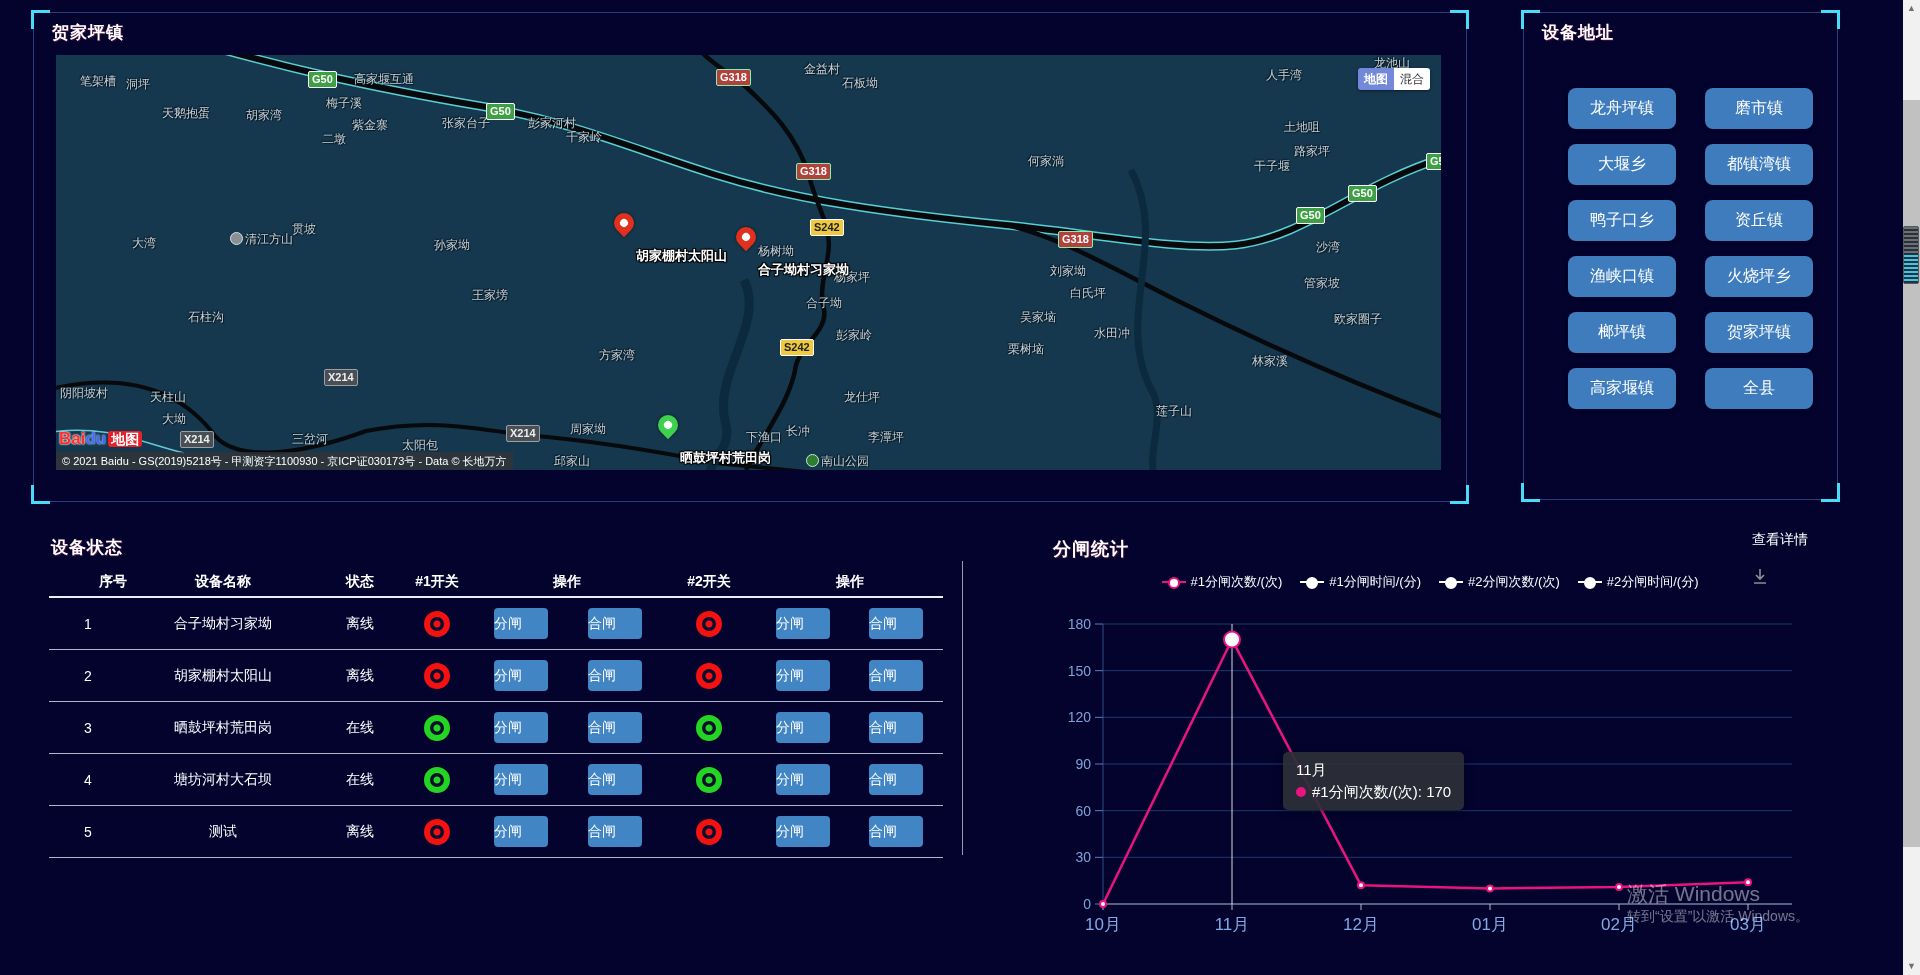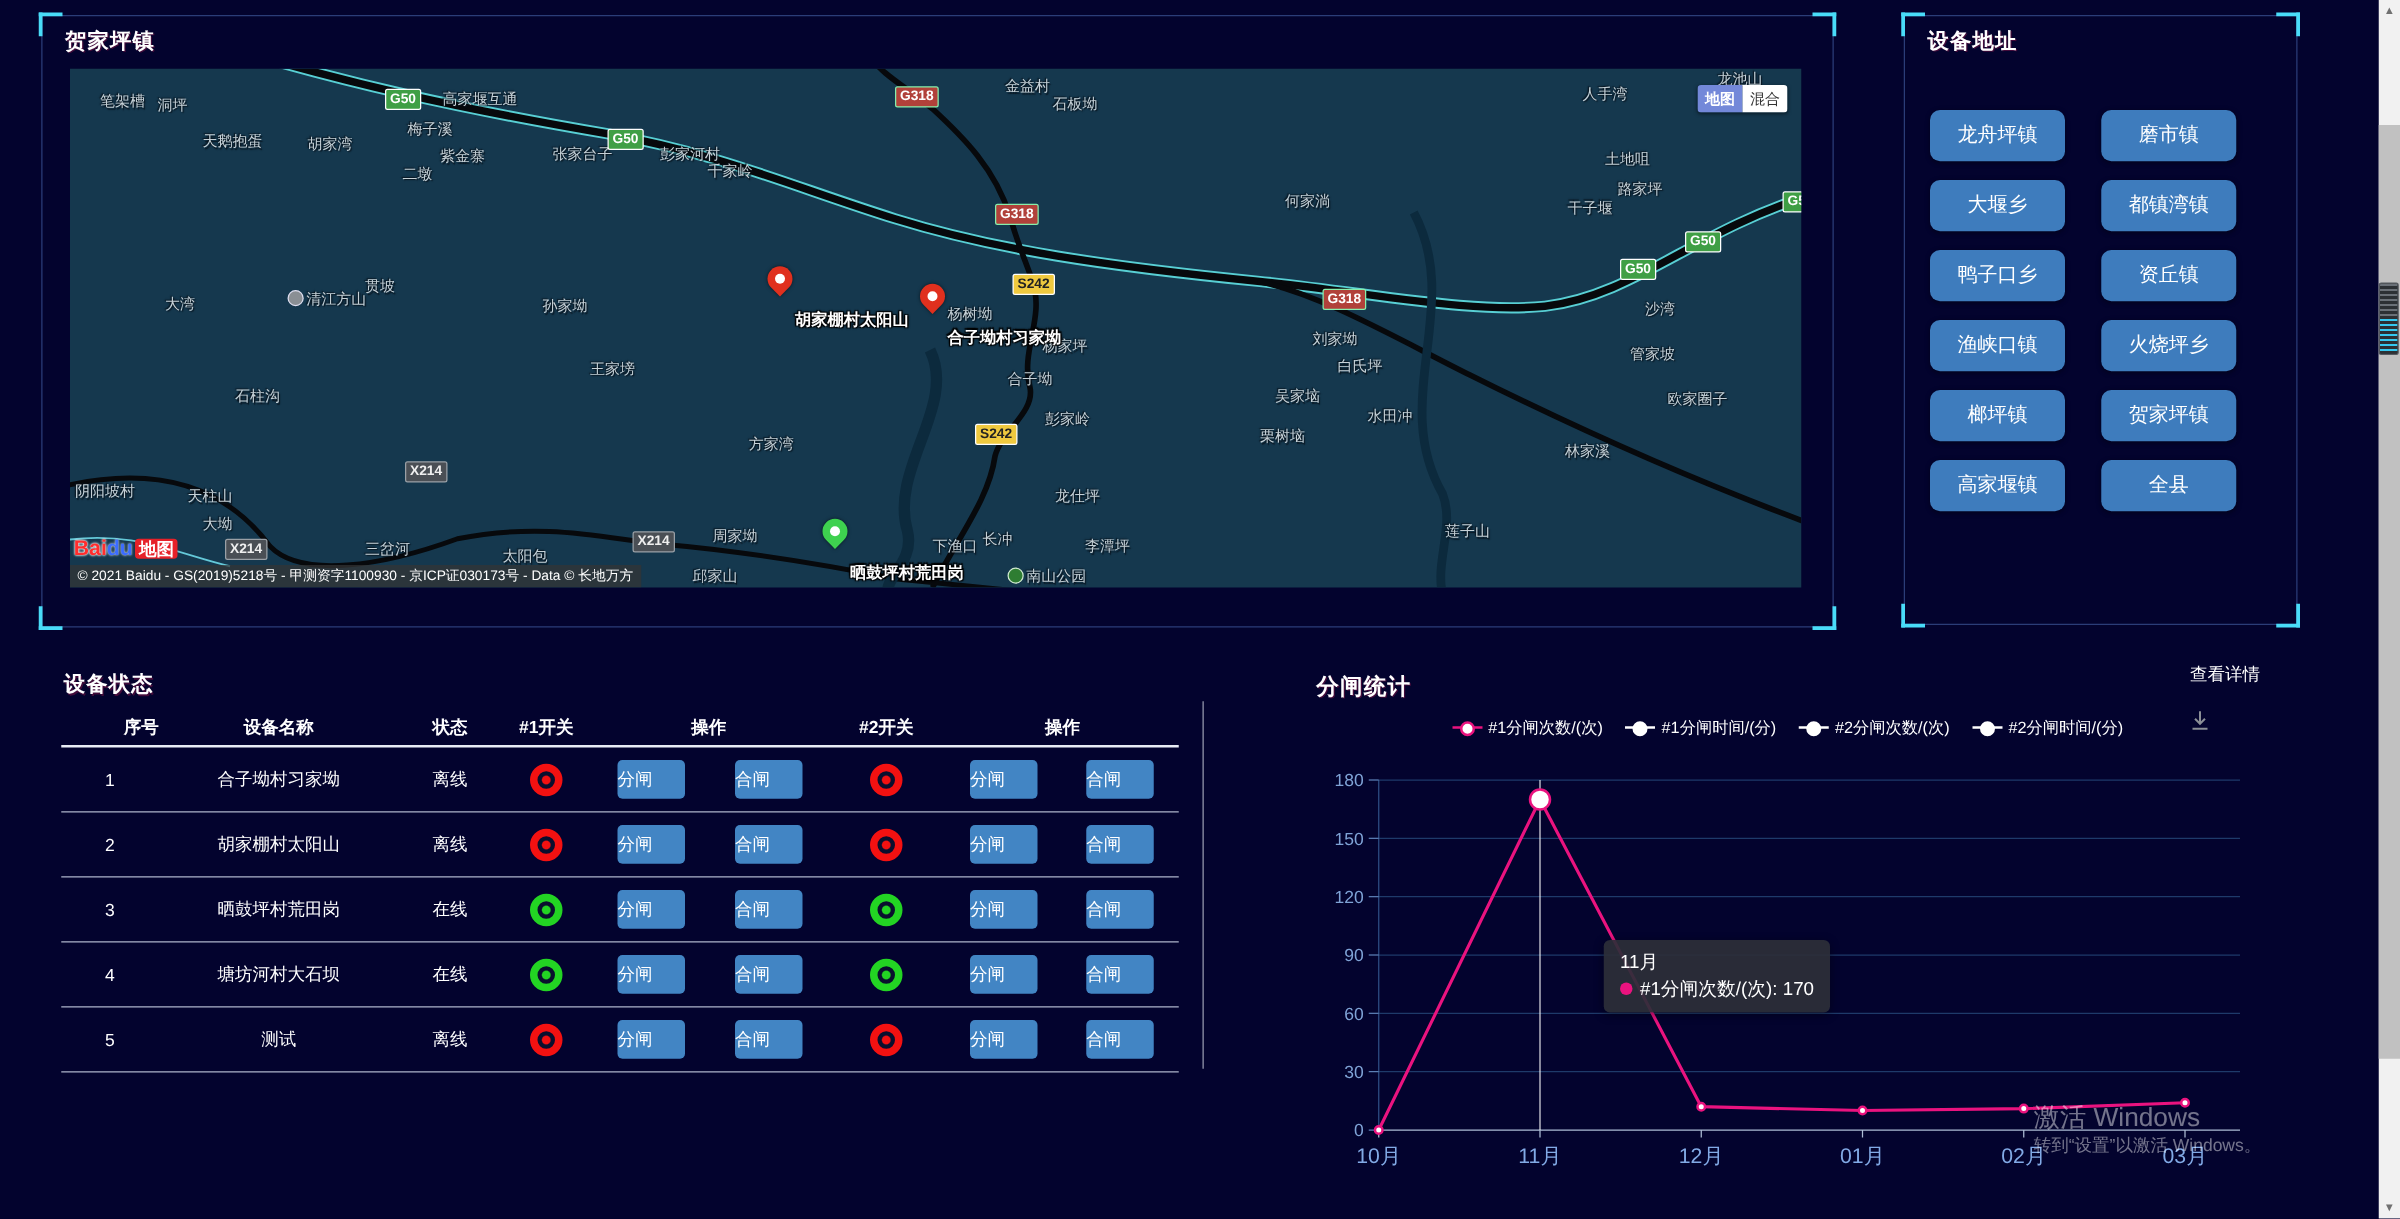--- a/index.html
+++ b/index.html
@@ -39,21 +39,21 @@
   #map-toggle span{display:block;width:36px;height:22px;line-height:22px;text-align:center;}
   #map-toggle .sel{background:#7388d9;color:#fff;font-weight:bold;}
   #map-toggle .unsel{background:#fff;color:#333;}
   #copyright{position:absolute;left:0;bottom:0;height:18px;line-height:18px;padding:0 6px;
              background:rgba(52,52,52,.72);color:#fff;font-size:11px;white-space:nowrap;}
   #bd-logo{position:absolute;left:3px;bottom:21px;font-size:17px;font-weight:bold;white-space:nowrap;}
   #bd-logo .bai{color:#ff2d2d;text-shadow:0 0 2px #fff,0 0 2px #fff;}
   #bd-logo .du{color:#3b6cff;text-shadow:0 0 2px #fff;}
   #bd-logo .box{background:#e62129;color:#fff;border-radius:3px;padding:0 3px;margin-left:2px;font-size:14px;}
   
-  #addr-grid{position:absolute;left:20px;top:75px;display:grid;grid-template-columns:108px 108px;
+  #addr-grid{position:absolute;left:44px;top:75px;display:grid;grid-template-columns:108px 108px;
              column-gap:29px;row-gap:15px;}
   .abtn{width:108px;height:41px;background:#3e7cbd;border-radius:8px;color:#fff;font-size:16px;
         display:flex;align-items:center;justify-content:center;cursor:pointer;box-shadow:0 1px 4px rgba(0,0,0,.4);}
   
   #status-sec{position:absolute;left:49px;top:530px;width:915px;}
   .thead{position:absolute;top:38px;left:0;display:flex;height:26px;}
   .thead div{color:#fff;font-weight:bold;font-size:14px;text-align:center;line-height:26px;}
   #thead-line{position:absolute;top:66px;left:0;width:894px;height:2px;background:#e9edf6;}
   #tbody{position:absolute;top:68px;left:0;width:894px;}
   .trow{display:flex;height:51px;align-items:center;border-bottom:1px solid rgba(205,212,232,.85);}
@@ -156,21 +156,21 @@
           <div class="mlabel" style="left: 498px; top: 398px;">邱家山</div>
           <div class="mlabel" style="left: 543px; top: 292px;">方家湾</div>
           <div class="mlabel" style="left: 690px; top: 374px;">下渔口</div>
           <div class="mlabel" style="left: 730px; top: 368px;">长冲</div>
           <div class="mlabel" style="left: 812px; top: 374px;">李潭坪</div>
           <div class="mlabel" style="left: 702px; top: 188px;">杨树坳</div>
           <div class="mlabel" style="left: 750px; top: 240px;">合子坳</div>
           <div class="mlabel" style="left: 778px; top: 214px;">杨家坪</div>
           <div class="mlabel" style="left: 780px; top: 272px;">彭家岭</div>
           <div class="mlabel" style="left: 788px; top: 334px;">龙仕坪</div>
-          <div class="mlabel" style="left: 1100px; top: 362px;">莲子山</div>
+          <div class="mlabel" style="left: 1100px; top: 348px;">莲子山</div>
           <div class="mlabel" style="left: 750px; top: 398px;"><span class="poi-ico"></span>南山公园</div>
           <div class="mlabel" style="left: 174px; top: 176px;"><span class="poi-ico scenic"></span>清江方山</div>
           <div class="shield sh-g" style="left: 252px; top: 16px;">G50</div>
           <div class="shield sh-g" style="left: 430px; top: 48px;">G50</div>
           <div class="shield sh-g" style="left: 1292px; top: 130px;">G50</div>
           <div class="shield sh-g" style="left: 1240px; top: 152px;">G50</div>
           <div class="shield sh-g" style="left: 1370px; top: 98px;">G50</div>
           <div class="shield sh-r" style="left: 660px; top: 14px;">G318</div>
           <div class="shield sh-r" style="left: 740px; top: 108px;">G318</div>
           <div class="shield sh-r" style="left: 1002px; top: 176px;">G318</div>

